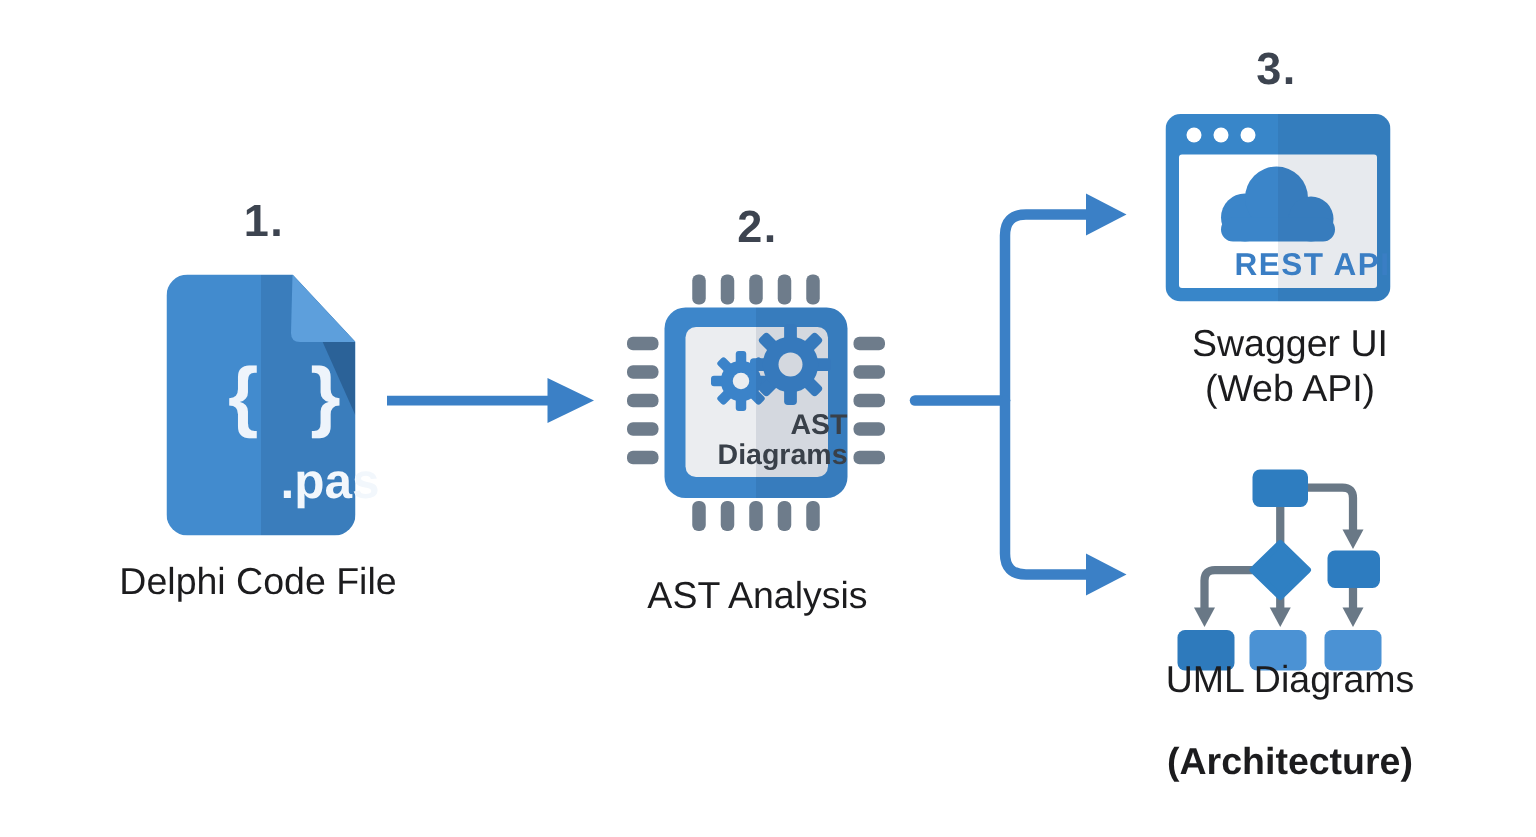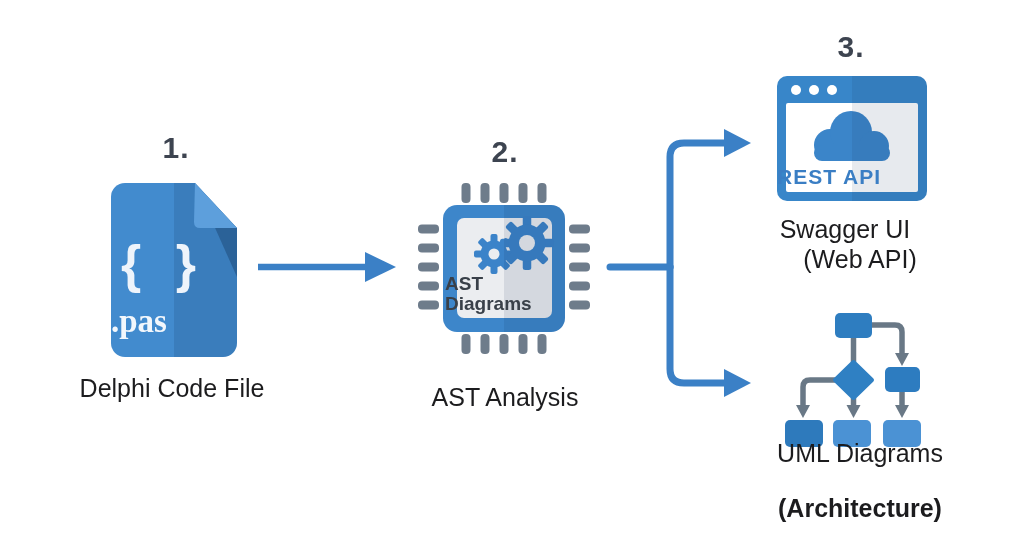--- a/index.html
+++ b/index.html
@@ -9,28 +9,28 @@
   }
   .abs{position:absolute;}
   .step-number{
     position:absolute;width:160px;text-align:center;
     font-size:30px;font-weight:700;color:#3d4450;letter-spacing:1px;
   }
   .node-label{
     position:absolute;width:260px;text-align:center;
     font-size:25px;font-weight:400;color:#1c1c1e;line-height:30px;
   }
-  .icon-text{position:absolute;text-align:left;}
+  .icon-text{position:absolute;text-align:right;}
   .braces-text{
     left:111px;top:232px;width:126px;line-height:64px;
     font-size:52px;font-weight:600;color:#eef4fb;letter-spacing:10px;text-indent:10px;
   }
   .ext-text{
     left:111px;top:300px;width:142px;line-height:42px;
-    font-size:33px;font-weight:700;color:#f2f7fc;font-family:Liberation Serif, serif;
+    font-size:33px;font-weight:700;color:#f2f7fc;
   }
   .chip-text1{left:445px;top:274px;width:120px;font-size:19px;font-weight:700;color:#394049;line-height:20px;}
   .chip-text2{left:445px;top:294px;width:120px;font-size:19px;font-weight:700;color:#394049;line-height:20px;}
   .rest-api-text{
     left:777px;top:165px;width:150px;font-size:21px;font-weight:800;
     color:#3a7ec4;letter-spacing:1px;line-height:24px;
   }
   svg{display:block;}
 </style>
 </head>
@@ -147,21 +147,21 @@
     </g>
     <g fill="#3b85c9">
       <circle cx="53" cy="69" r="16"></circle>
       <circle cx="74" cy="56" r="21"></circle>
       <circle cx="97" cy="70" r="15"></circle>
       <rect x="37" y="69" width="76" height="16" rx="8"></rect>
     </g>
     <rect x="75" y="0" width="75" height="125" fill="rgba(15,45,85,0.10)" clip-path="url(#frameClip)"></rect>
   </svg>
   <div class="icon-text rest-api-text">REST API</div>
-  <div class="node-label" style="left:715px;top:214px;">Swagger UI</div>
+  <div class="node-label" style="left:730px;top:214px;">Swagger UI</div>
   <div class="node-label" style="left:730px;top:244px;">(Web API)</div>
 
   <svg class="abs" style="left:780px;top:310px;" width="145" height="140" viewBox="0 0 145 140">
     <g stroke="#697886" stroke-width="5.5" fill="none">
       <path d="M73.5 28 V52"></path>
       <path d="M92 15 H115 Q122 15 122 22 V44"></path>
       <path d="M55 70 H30 Q23 70 23 77 V96"></path>
       <path d="M73.5 88 V96"></path>
       <path d="M122 82 V96"></path>
     </g>

